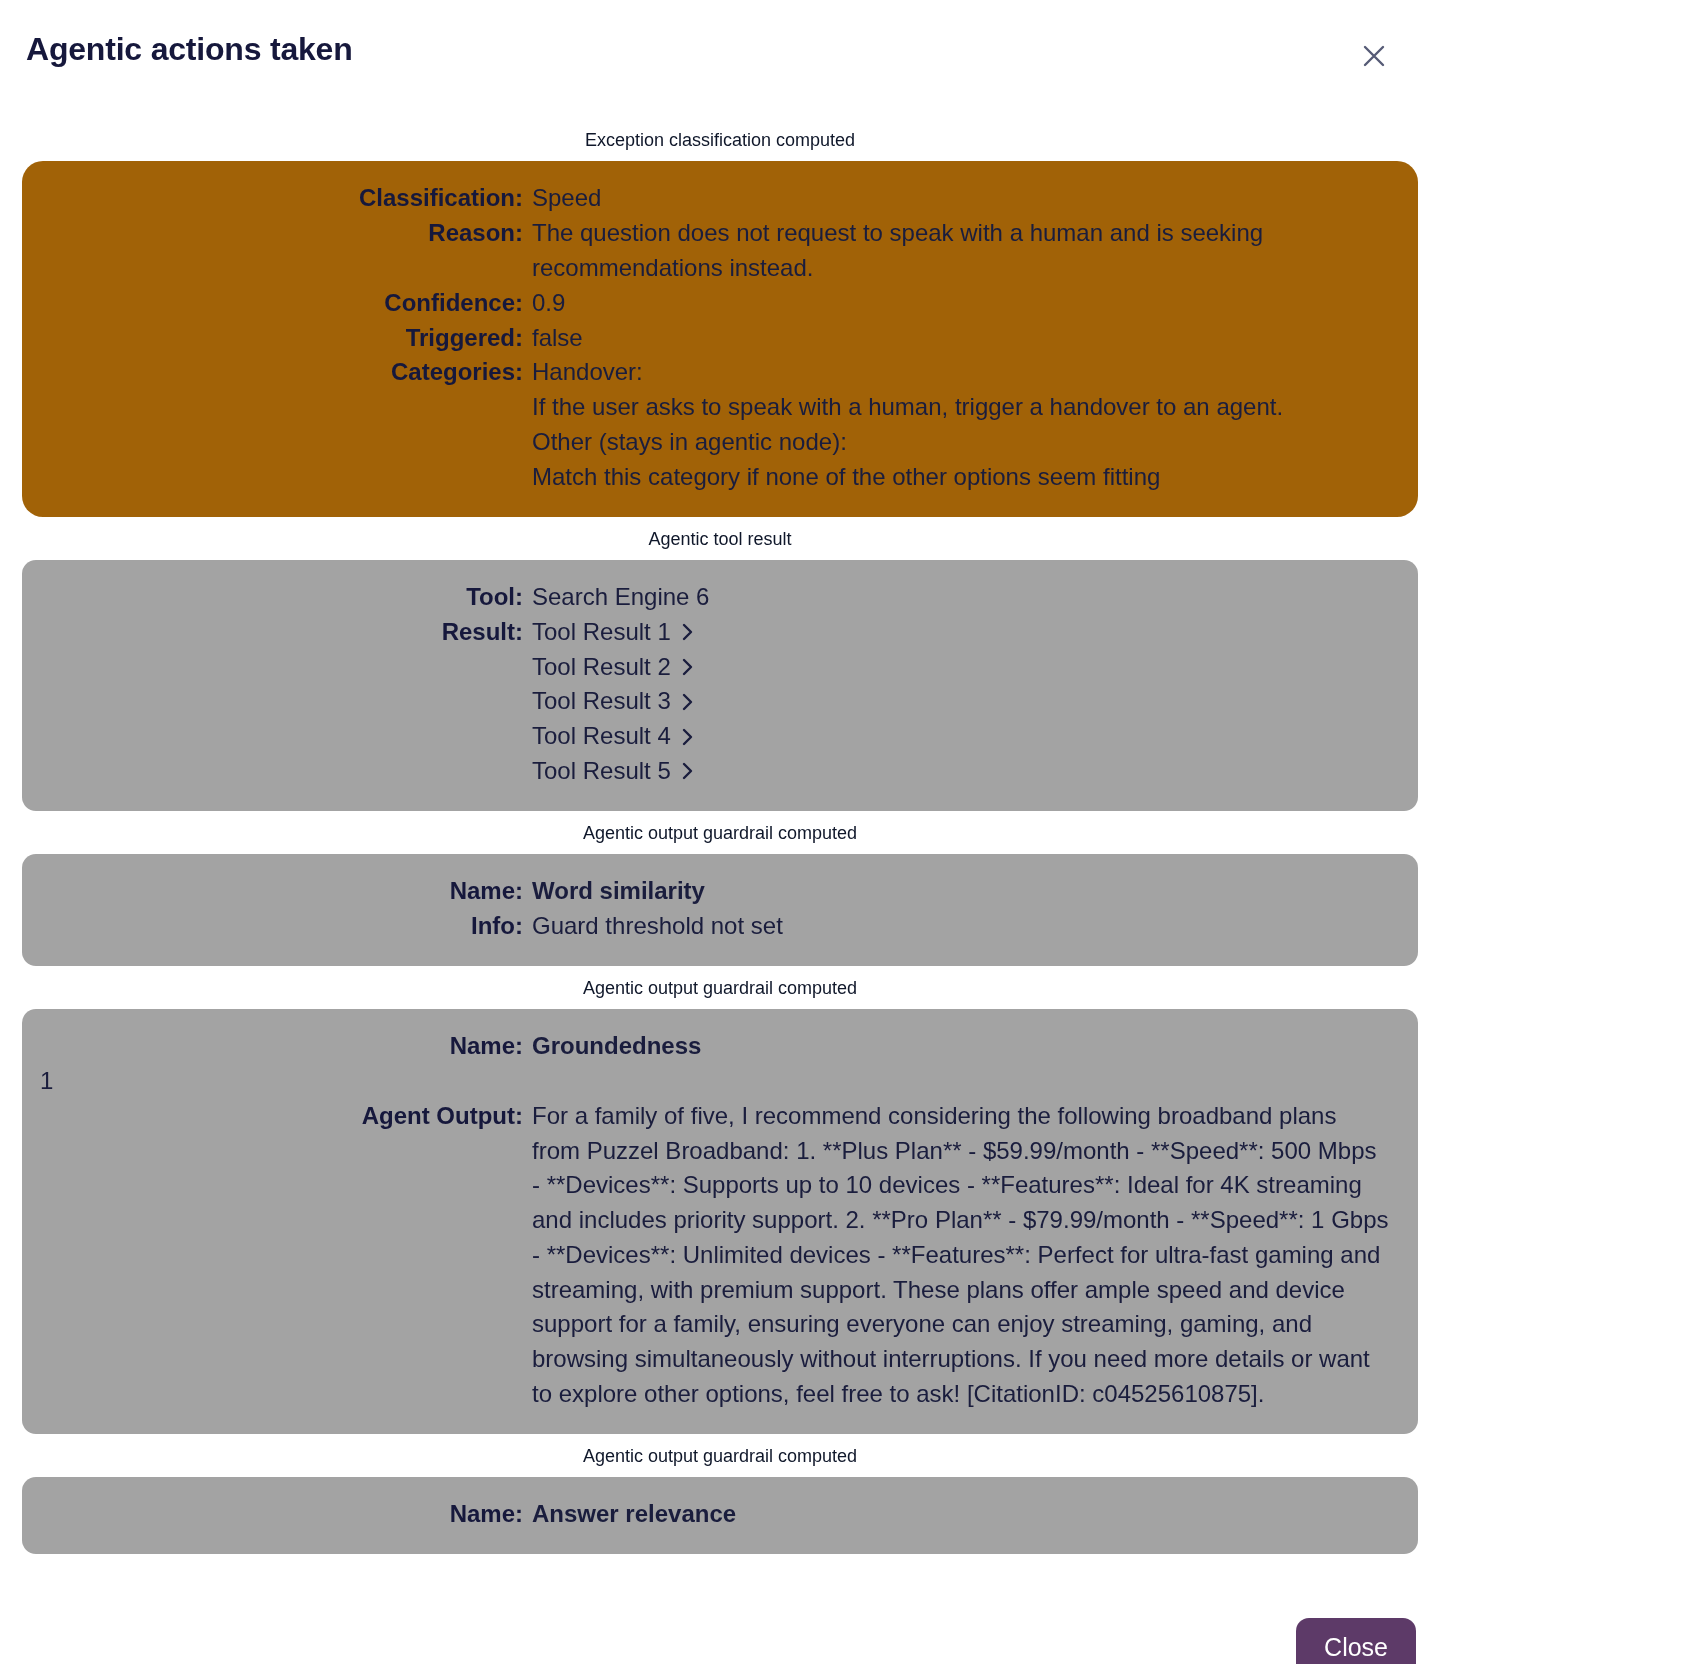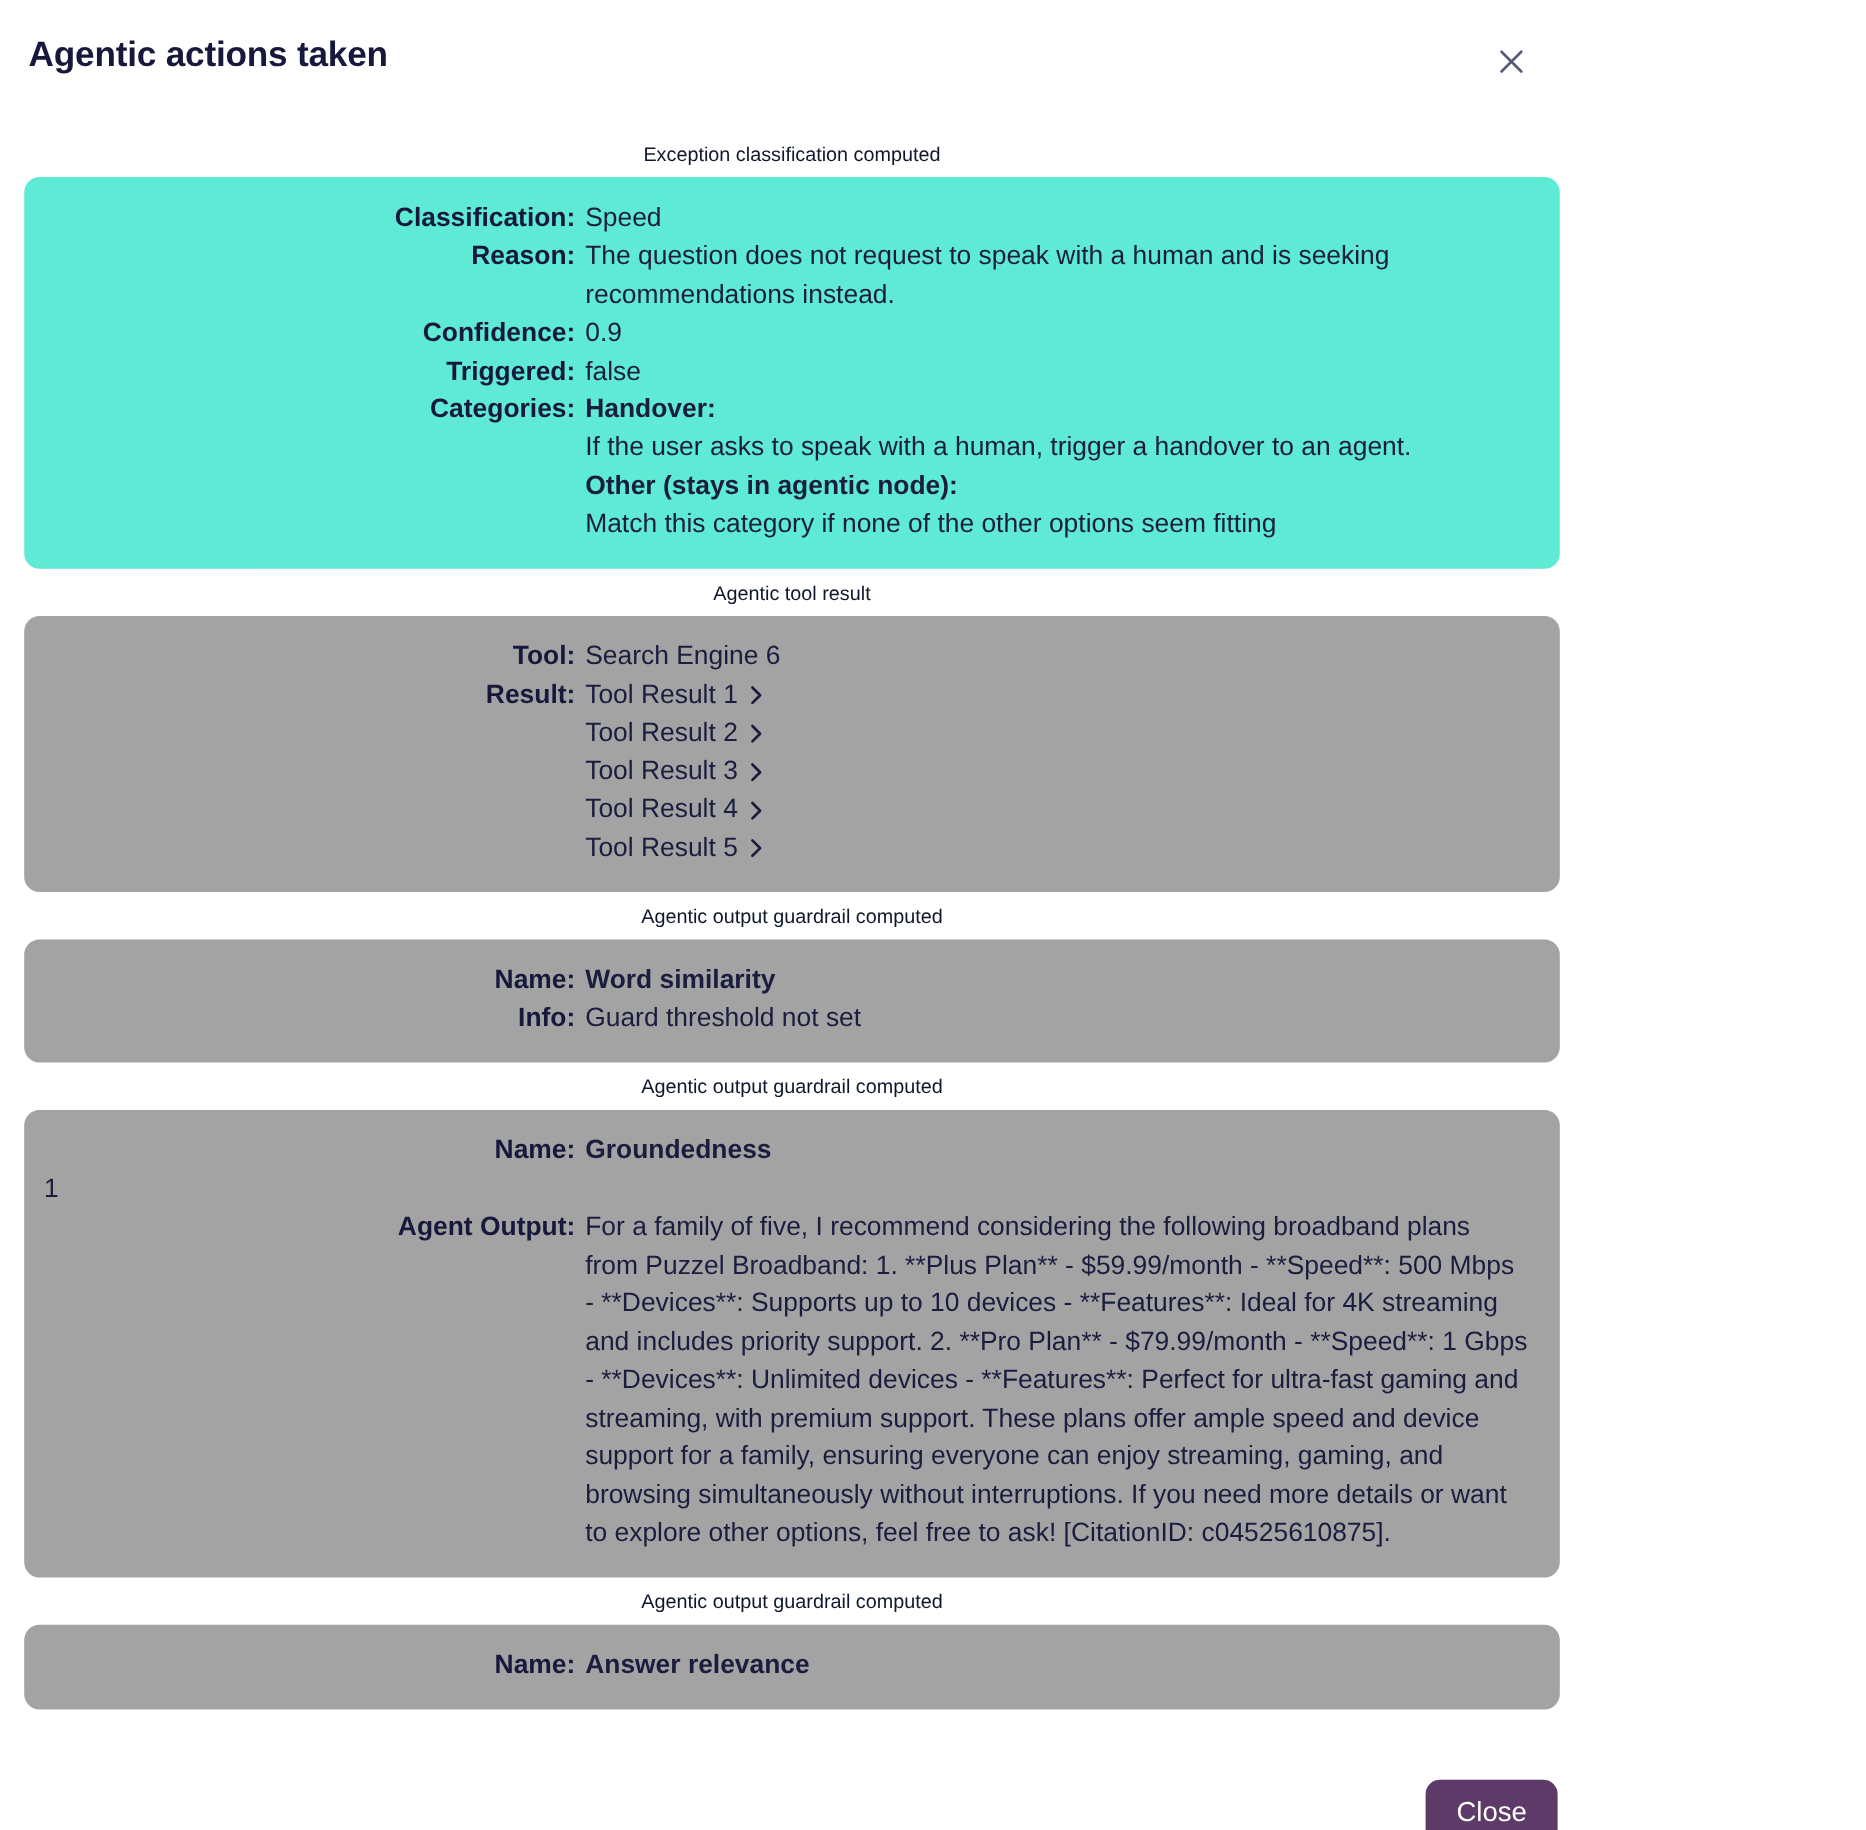--- a/index.html
+++ b/index.html
@@ -59,21 +59,21 @@
     font-size: 18px;
     color: #0f172a;
     padding: 11px 0 9px 0;
     line-height: 1.3;
   }
   .card {
     border-radius: 14px;
     padding: 20px 18px 22px 18px;
     background: #a3a3a3;
   }
-  .card.accent { background: #5eead4; }
+  .card.accent { background: #a16207; border-radius: 21px; }
 
   .kv-row {
     display: flex;
     align-items: flex-start;
     font-size: 24px;
     line-height: 1.45;
     color: #16183c;
   }
   .kv-label {
     flex: 0 0 auto;
@@ -84,21 +84,21 @@
     padding-right: 9px;
     white-space: nowrap;
   }
   .kv-value {
     flex: 1 1 auto;
     color: #1a1d3d;
     word-wrap: break-word;
     padding-right: 10px;
   }
   .kv-value.bold { font-weight: 700; }
-  .kv-value.cat-title { font-weight: 700; }
+  .kv-value.cat-title { font-weight: 400; }
   .kv-value.cat-desc { font-weight: 400; }
 
   .tool-result-item {
     display: flex;
     align-items: center;
     gap: 9px;
     cursor: pointer;
     color: #1a1d3d;
     line-height: 1.45;
   }

